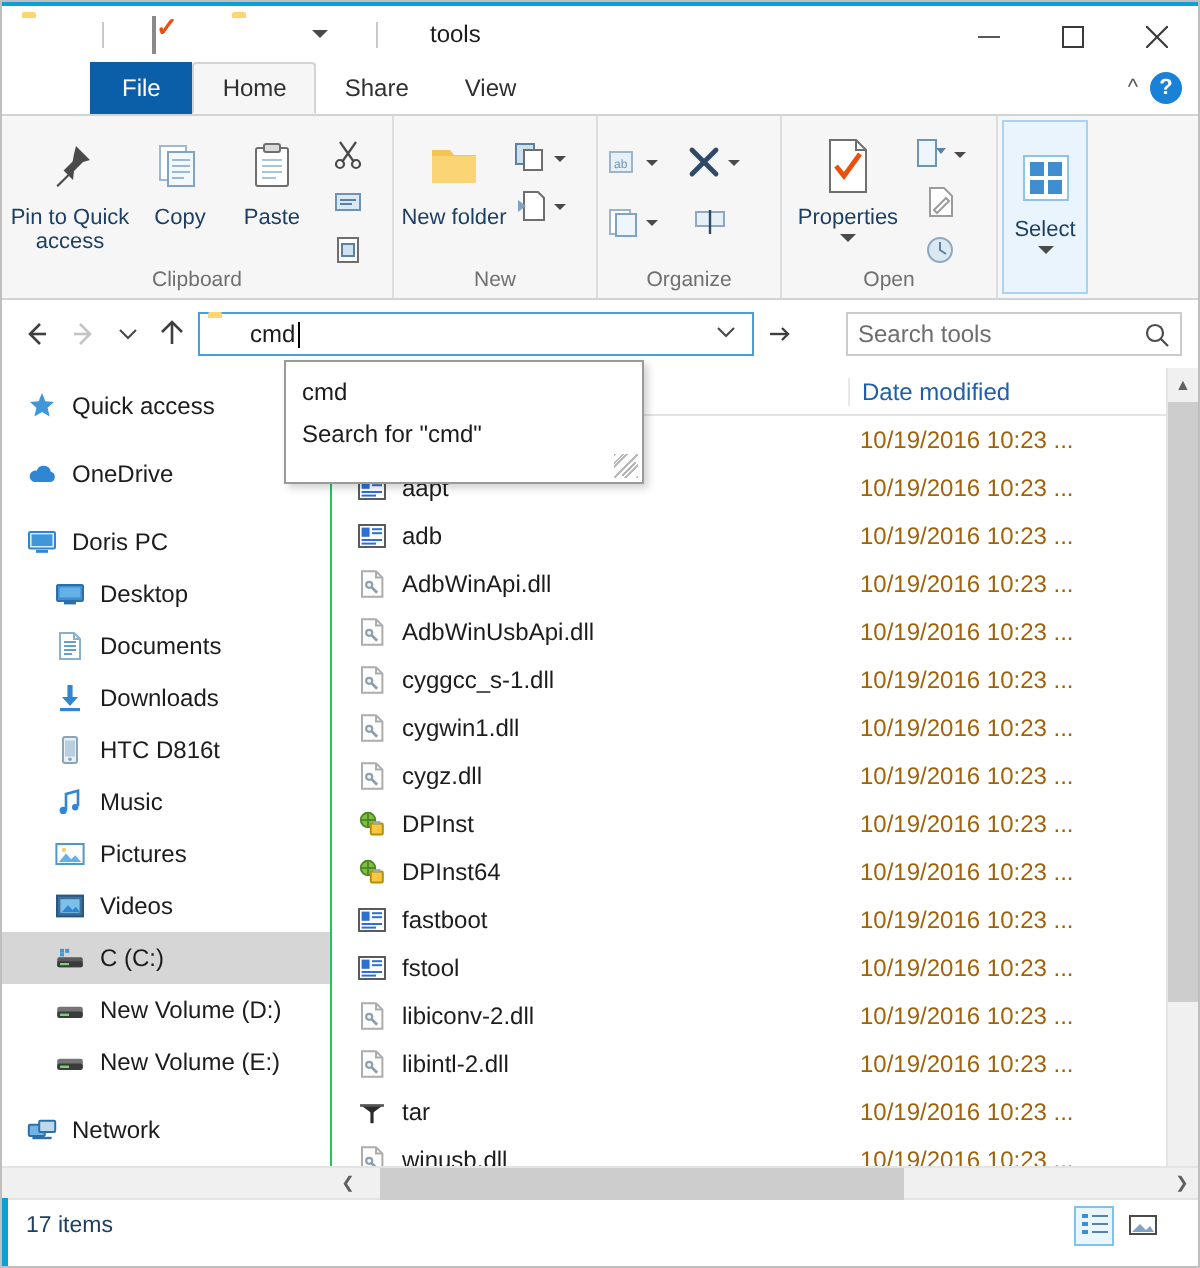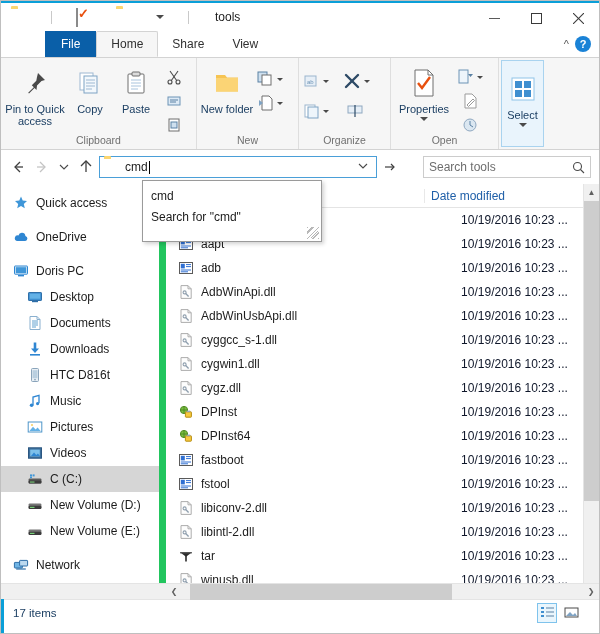--- a/index.html
+++ b/index.html
@@ -183,21 +183,21 @@
   }
   .ac-grip i {
     position:absolute; right:0; bottom:0; width:12px; height:12px;
     background: repeating-linear-gradient(135deg, #b9b9b9 0 1px, transparent 1px 4px);
   }
 
   
   .content { display: flex; height: 399px; position: relative; }
 
   .navpane {
-    width: 165px; background: #fff; border-right: 7px solid #22c55e;
+    width: 165px; background: #fff; border-right: 1px solid #22c55e;
     padding-top: 6px; overflow: hidden; position: relative;
   }
   .nav-item {
     height: 26px; display: flex; align-items: center; font-size: 12px; color: #1c1c1c;
     padding-left: 12px; gap: 7px;
   }
   .nav-item.indent { padding-left: 26px; align-items: center; }
   .nav-item.selected { background: #d6d6d6; }
   .nav-icon { width: 16px; height: 16px; display: flex; align-items: center; justify-content: center; flex: 0 0 16px; }
   .nav-gap { height: 8px; }
@@ -206,21 +206,21 @@
   .colheader {
     height: 24px; display: flex; align-items: center; font-size: 12px; color: #1f5fa8;
     border-bottom: 1px solid #e4e4e4; position: relative;
   }
   .col-name { width: 258px; padding-left: 10px; }
   .col-date { flex: 1; padding-left: 6px; border-left: 1px solid #e8e8e8; }
   .frow {
     height: 24px; display: flex; align-items: center; font-size: 12px; color: #1c1c1c;
   }
   .frow .fname { width: 258px; display: flex; align-items: center; gap: 7px; padding-left: 12px; }
-  .frow .fdate { flex: 1; padding-left: 6px; color: #0f172a; text-align: center; }
+  .frow .fdate { flex: 1; padding-left: 6px; color: #a16207; }
   .ficon { width: 16px; height: 16px; flex: 0 0 16px; display:flex; align-items:center; justify-content:center;}
 
   
   .vscroll {
     position: absolute; right: 0; top: 0; width: 16px; height: 399px;
     background: #f0f0f0; border-left: 1px solid #e4e4e4;
   }
   .vscroll .arrow {
     height: 17px; display: flex; align-items: center; justify-content: center;
     font-size: 8px; color: #606060;

